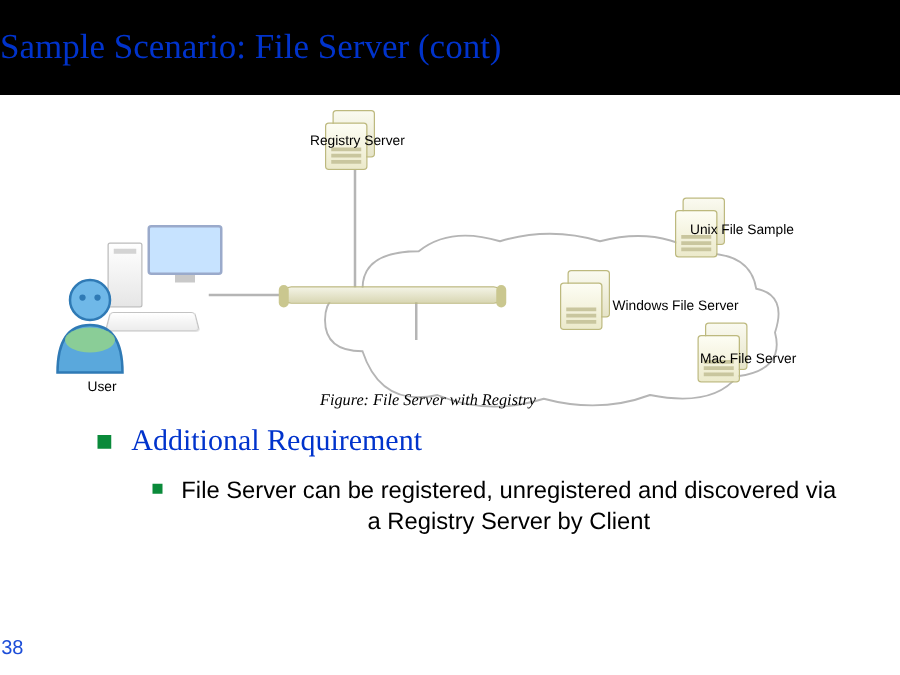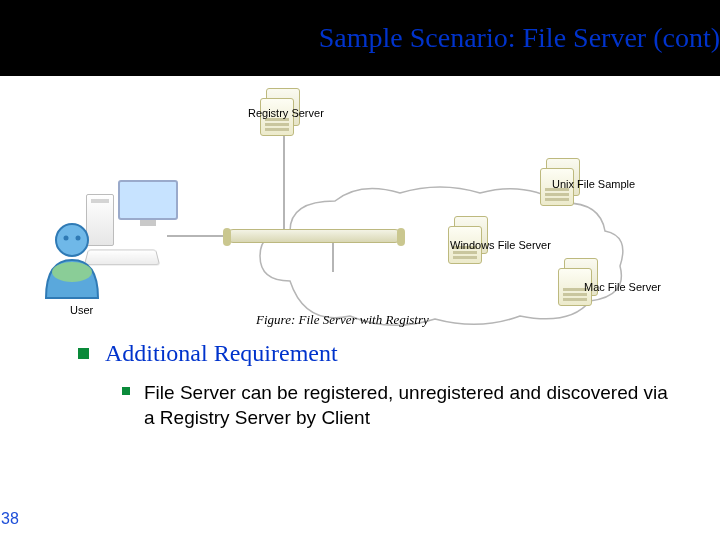--- a/index.html
+++ b/index.html
@@ -1,53 +1,53 @@
 <!DOCTYPE html>
 <html><head>
 <meta charset="utf-8">
 <style>
   * { box-sizing: border-box; margin: 0; padding: 0; }
   html, body { width: 720px; height: 540px; background: #fff; font-family: Arial, Helvetica, sans-serif; overflow: hidden; }
   .slide { position: relative; width: 720px; height: 540px; }
-  .title-bar { background: #000; height: 76px; display: flex; align-items: center; justify-content: flex-end; }
+  .title-bar { background: #000; height: 76px; display: flex; align-items: center; justify-content: flex-start; }
   .title { color: #0033cc; font-size: 28px; font-family: "Times New Roman", serif; }
   .diagram { position: relative; width: 696px; height: 260px; }
   .cloud-wrap { position: absolute; left: 250px; top: 105px; width: 380px; height: 150px; }
   .cloud { position: absolute; inset: 0; }
   .server { position: absolute; width: 46px; height: 48px; }
   .server .srv-box1 { position: absolute; left: 6px; top: 0; width: 34px; height: 38px; background: linear-gradient(#fafaf0,#e6e4c8); border: 1px solid #bdb97e; border-radius: 3px; }
   .server .srv-box2 { position: absolute; left: 0; top: 10px; width: 34px; height: 38px; background: linear-gradient(#fdfdf4,#eceacb); border: 1px solid #bdb97e; border-radius: 3px; }
   .server .srv-slot { position: absolute; left: 4px; bottom: 4px; width: 24px; height: 3px; background: #c9c69e; box-shadow: 0 -5px 0 #c9c69e, 0 -10px 0 #c9c69e; }
   .srv-registry { position: absolute; left: 260px; top: 12px; }
   .srv-unix { position: absolute; left: 540px; top: 82px; }
   .srv-windows { position: absolute; left: 448px; top: 140px; }
   .srv-mac { position: absolute; left: 558px; top: 182px; }
   .srv-label { position: absolute; font-size: 11px; color: #000; white-space: nowrap; }
   .lbl-registry { left: 248px; top: 31px; }
   .lbl-unix { left: 552px; top: 102px; }
-  .lbl-windows { left: 450px; top: 163px; }
-  .lbl-mac { left: 560px; top: 205px; margin-left: 24px; }
+  .lbl-windows { left: 450px; top: 163px; padding-left: 40px; }
+  .lbl-mac { left: 560px; top: 205px; }
   .lbl-user { left: 58px; top: 228px; margin-left: 12px; }
   .user { position: absolute; left: 40px; top: 104px; width: 140px; height: 120px; }
   .monitor { position: absolute; left: 78px; top: 0; width: 60px; height: 48px; }
   .monitor .screen { position: absolute; left: 0; top: 0; width: 60px; height: 40px; background: #c7e3ff; border: 2px solid #9aaacb; border-radius: 3px; }
   .monitor .base { position: absolute; left: 22px; top: 40px; width: 16px; height: 6px; background: #c9c9c9; }
   .tower { position: absolute; left: 46px; top: 14px; width: 28px; height: 52px; background: linear-gradient(#fff,#e6e6e6); border: 1px solid #bcbcbc; border-radius: 2px; }
   .tower .cd { position: absolute; top: 4px; left: 4px; width: 18px; height: 4px; background: #d4d4d4; }
   .keyboard { position: absolute; left: 46px; top: 68px; width: 72px; height: 18px; background: linear-gradient(#fff,#ececec); border: 1px solid #c3c3c3; border-radius: 3px; transform: perspective(80px) rotateX(30deg); }
   .avatar { position: absolute; left: 0px; top: 40px; }
   .bus { position: absolute; left: 226px; top: 153px; width: 176px; height: 14px; background: linear-gradient(#f3f3e5,#d9d7b4); border: 1px solid #bcb87f; border-radius: 7px; }
   .bus .cap-l, .bus .cap-r { position: absolute; top: -2px; width: 8px; height: 18px; background: #cac78f; border-radius: 4px; }
   .bus .cap-l { left: -4px; } .bus .cap-r { right: -4px; }
   .wire { position: absolute; background: #b5b5b5; }
   .w-reg { left: 283px; top: 60px; width: 2px; height: 94px; }
   .w-user { left: 167px; top: 159px; width: 60px; height: 2px; }
   .w-right { left: 332px; top: 156px; width: 2px; height: 40px; }
   .caption { position: absolute; left: 236px; top: 236px; font-size: 13px; font-style: italic; font-family: "Times New Roman", serif; margin-left: 20px; }
-  .body-area { position: absolute; left: 0; top: 340px; width: 720px; padding: 0 50px 0 78px; }
+  .body-area { position: absolute; left: 0; top: 340px; width: 720px; padding: 0 50px 0 78px; text-align: center; }
   .h1 { color: #0033cc; font-size: 24px; font-family: "Times New Roman", serif; margin-bottom: 14px; display: flex; align-items: center; gap: 16px; }
   .bullet-sq { width: 11px; height: 11px; background: #0a8a3a; display: inline-block; flex-shrink: 0; }
   .bullet-sq.small { width: 8px; height: 8px; margin-top: 6px; }
   .sub { display: flex; gap: 14px; margin-left: 44px; font-size: 19px; color: #000; line-height: 1.3; margin-top: 14px; }
   .slide-num { position: absolute; left: 1px; bottom: 12px; font-size: 16px; color: #1d4ed8; }
 </style>
 </head>
 <body>
 
 <div class="slide">

